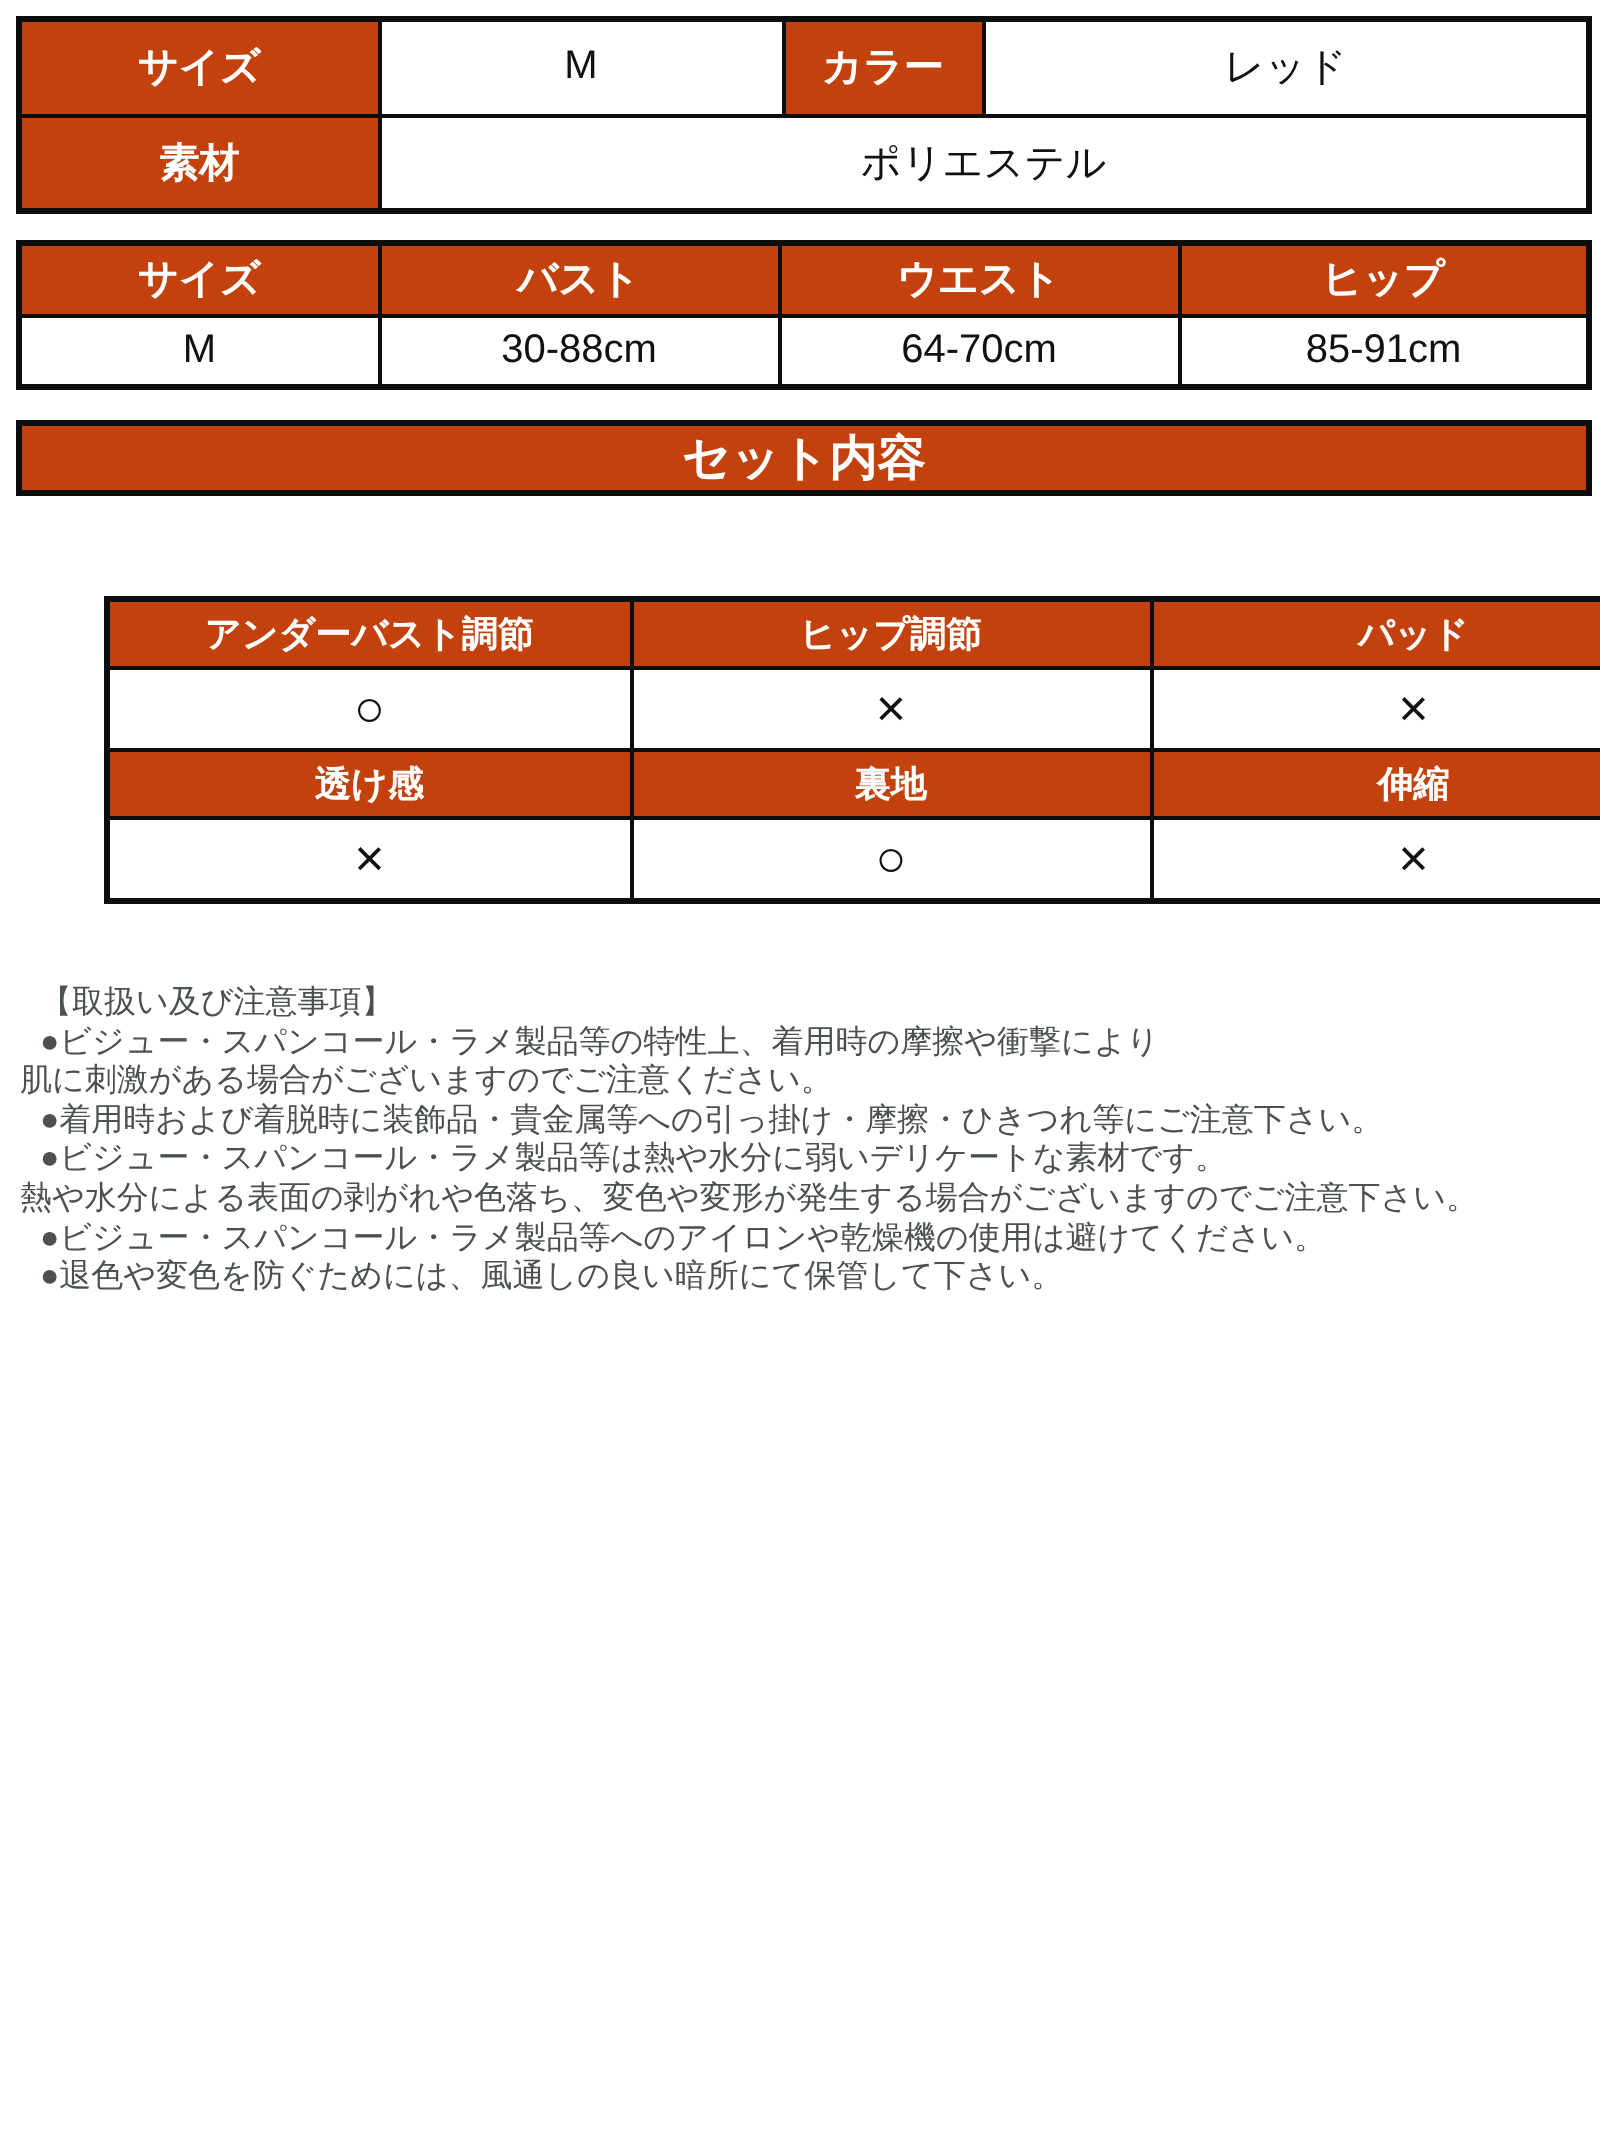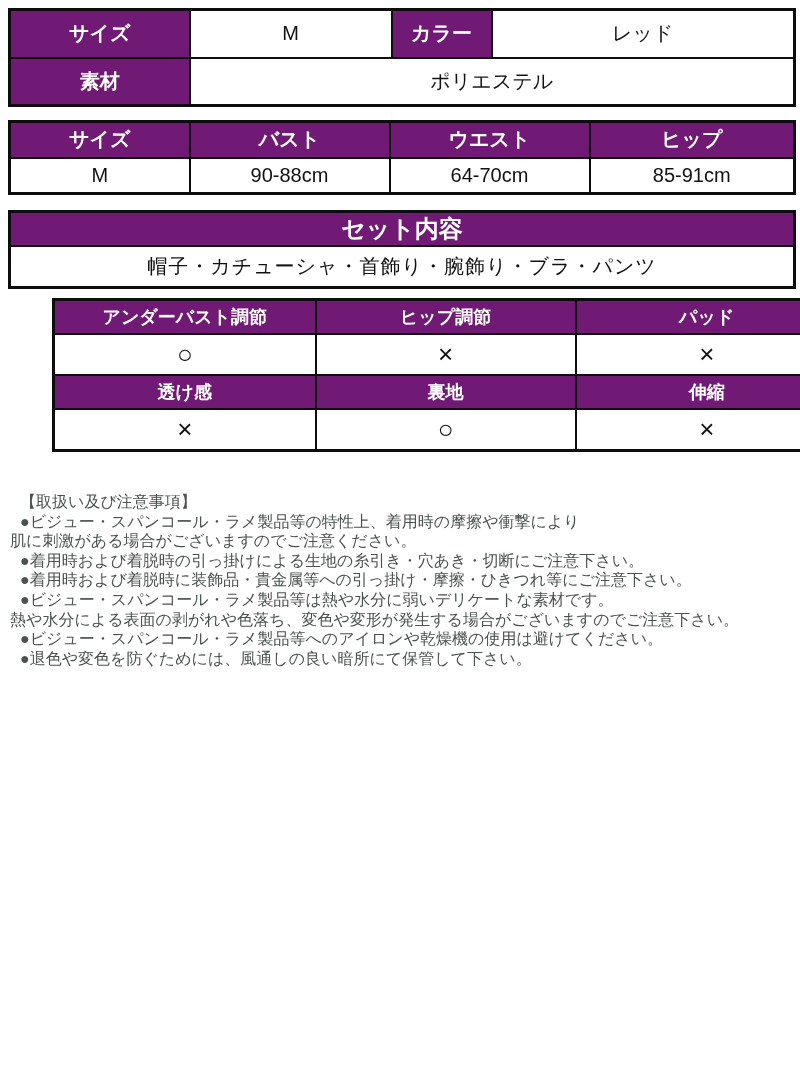--- a/index.html
+++ b/index.html
@@ -19,21 +19,21 @@
   }
   .spec th, .spec td {
     border: 2px solid #0d0d0d;
     text-align: center;
     vertical-align: middle;
     padding: 0;
     overflow: hidden;
     white-space: nowrap;
   }
   .hdr {
-    background: #701a75;
+    background: #c2410c;
     color: #ffffff;
     font-weight: bold;
   }
   #t1 { left: 8px; top: 8px; width: 785px; }
   #t1 th, #t1 td { height: 48px; font-size: 20px; }
   #t1 td.val { font-weight: normal; }
 
   #t2 { left: 8px; top: 120px; width: 785px; }
   #t2 th { height: 36px; font-size: 20px; }
   #t2 td { height: 36px; font-size: 20px; }
@@ -90,37 +90,34 @@
     </colgroup>
   <tbody>
       <tr>
     <th class="hdr">サイズ</th>
     <th class="hdr">バスト</th>
     <th class="hdr">ウエスト</th>
     <th class="hdr">ヒップ</th>
   </tr>
   <tr>
     <td>M</td>
-    <td>90-88cm</td>
+    <td>30-88cm</td>
     <td>64-70cm</td>
     <td>85-91cm</td>
   </tr>
 </tbody>
   </table>
 
 <table class="spec" id="t3">
   <colgroup>
       <col style="width:785px">
     </colgroup>
   <tbody>
       <tr>
     <th class="hdr">セット内容</th>
-  </tr>
-  <tr>
-    <td>帽子・カチューシャ・首飾り・腕飾り・ブラ・パンツ</td>
   </tr>
 </tbody>
   </table>
 
 <table class="spec" id="t4">
   <colgroup>
       <col style="width:262px">
       <col style="width:260px">
       <col style="width:263px">
     </colgroup>
@@ -145,19 +142,18 @@
     <td>○</td>
     <td>×</td>
   </tr>
 </tbody>
   </table>
 
 <div id="notes">
   <div class="line ind">【取扱い及び注意事項】</div>
   <div class="line ind">●ビジュー・スパンコール・ラメ製品等の特性上、着用時の摩擦や衝撃により</div>
   <div class="line">肌に刺激がある場合がございますのでご注意ください。</div>
-  <div class="line ind">●着用時および着脱時の引っ掛けによる生地の糸引き・穴あき・切断にご注意下さい。</div>
   <div class="line ind">●着用時および着脱時に装飾品・貴金属等への引っ掛け・摩擦・ひきつれ等にご注意下さい。</div>
   <div class="line ind">●ビジュー・スパンコール・ラメ製品等は熱や水分に弱いデリケートな素材です。</div>
   <div class="line">熱や水分による表面の剥がれや色落ち、変色や変形が発生する場合がございますのでご注意下さい。</div>
   <div class="line ind">●ビジュー・スパンコール・ラメ製品等へのアイロンや乾燥機の使用は避けてください。</div>
   <div class="line ind">●退色や変色を防ぐためには、風通しの良い暗所にて保管して下さい。</div>
 </div>
 
 </body></html>

